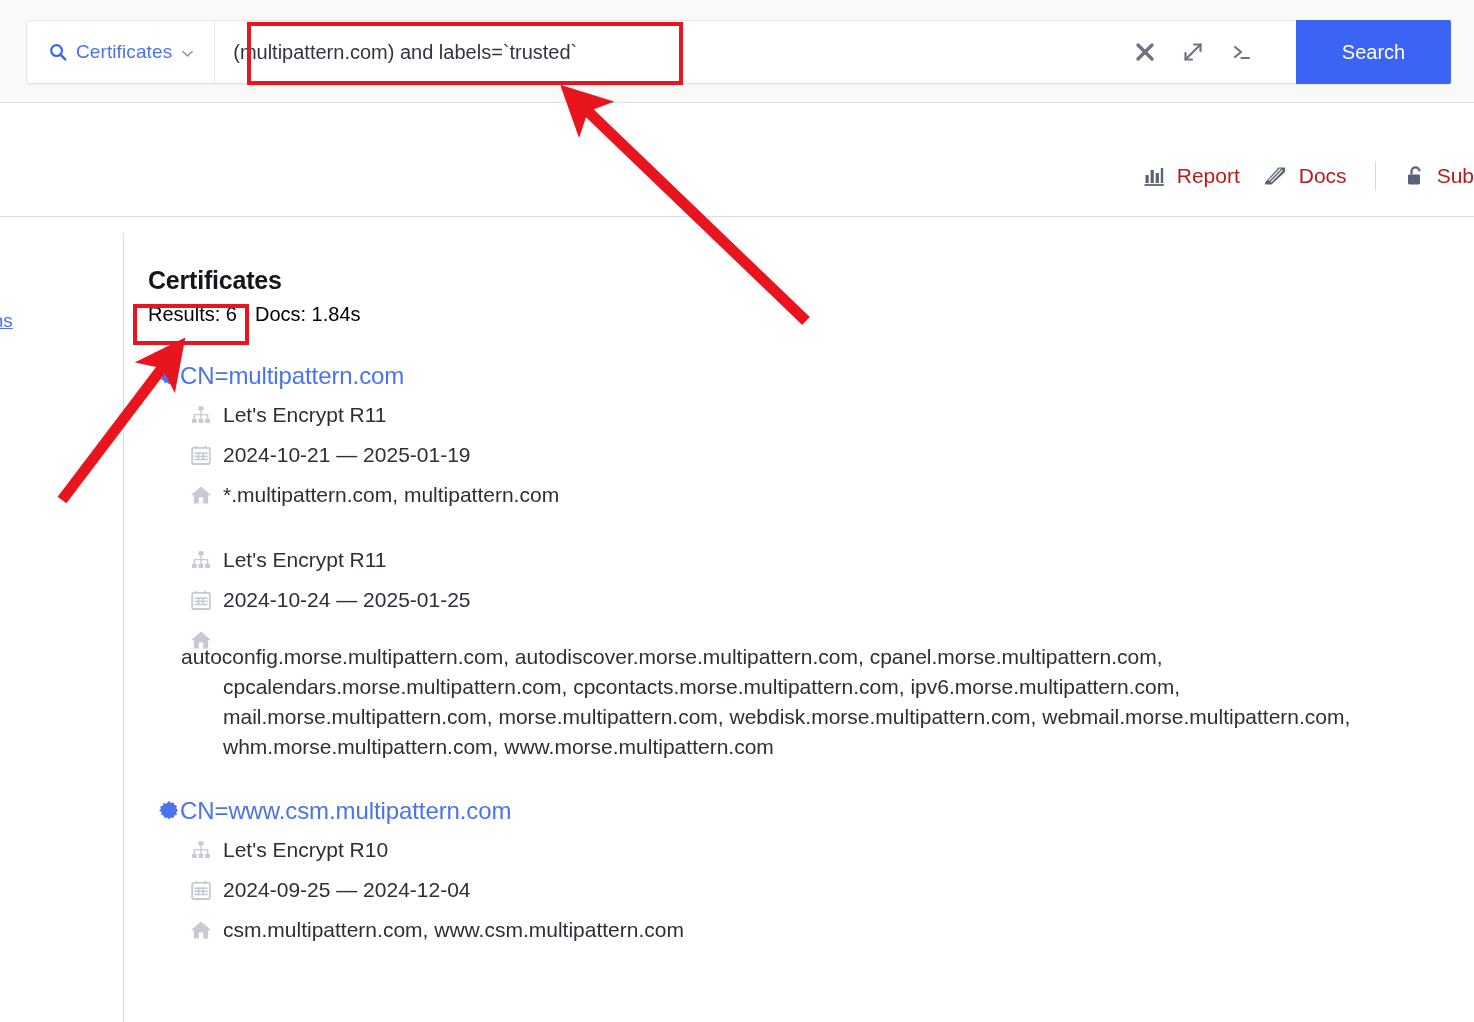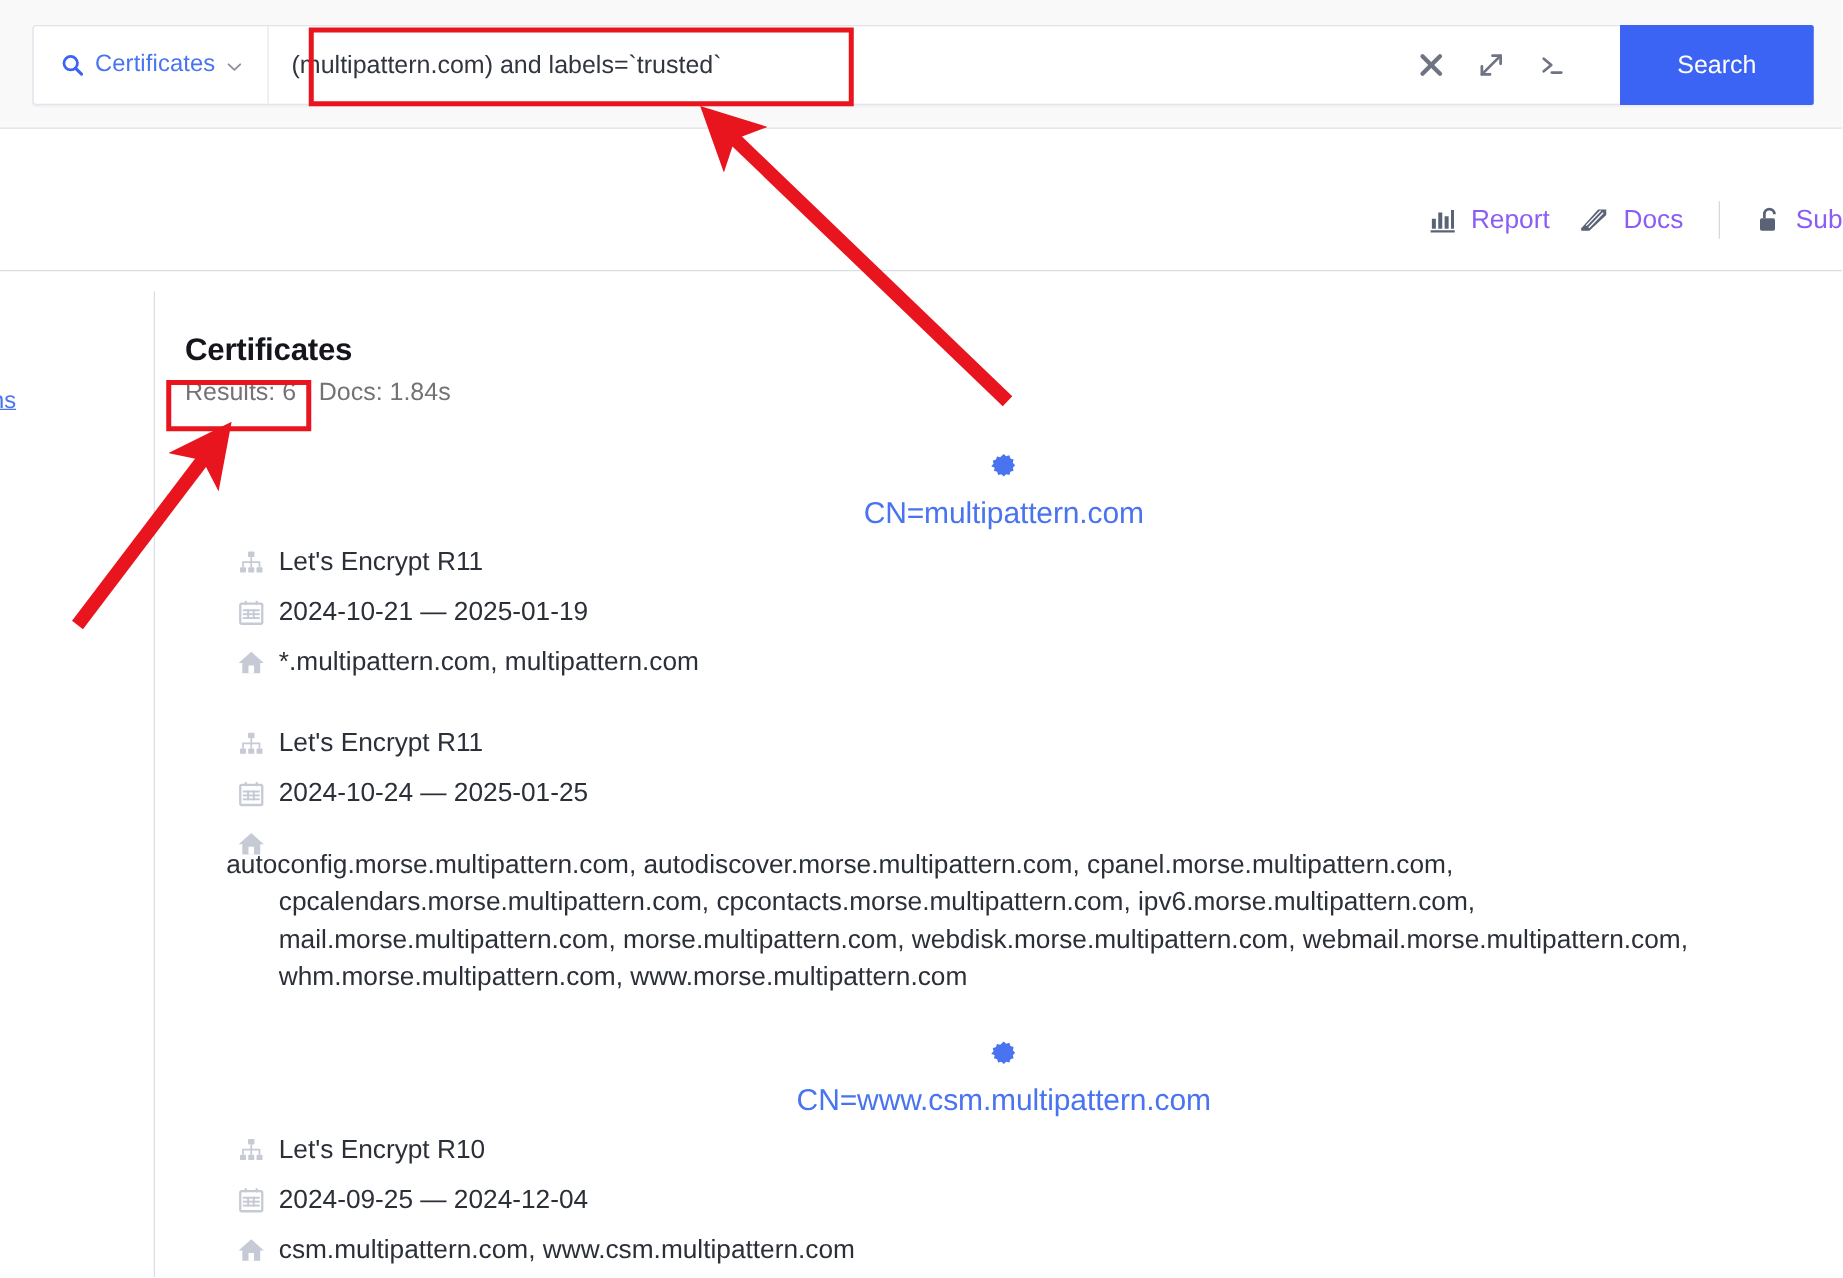--- a/index.html
+++ b/index.html
@@ -125,21 +125,21 @@
     transform: translateY(-50%);
     display: flex;
     align-items: center;
     gap: 22px;
     padding-right: 0;
   }
   .tool {
     display: flex;
     align-items: center;
     gap: 11px;
-    color: #8b5cf6;
+    color: #b91c1c;
     font-size: 21px;
     cursor: pointer;
     white-space: nowrap;
   }
   .tool svg { display: block; }
   .tool-sep {
     width: 1px;
     height: 30px;
     background: #d5d8e0;
     margin: 0 6px;
@@ -176,32 +176,30 @@
     font-size: 25px;
     font-weight: bold;
     color: #14161c;
     letter-spacing: -0.2px;
     margin: 0 0 8px 0;
   }
   .results-meta {
     display: flex;
     align-items: center;
     gap: 18px;
-    color: #737373;
+    color: #000000;
     font-size: 20px;
   }
   .result {
     margin-top: 36px;
   }
   .result-head {
     display: flex;
     align-items: center;
-    gap: 13px;
     margin-left: 10px;
-    flex-direction: column;
   }
   .seal { display: block; width: 22px; height: 22px; flex: none; }
   .result-cn {
     color: #4a73f0;
     font-size: 24px;
     text-decoration: none;
     cursor: pointer;
     letter-spacing: -0.1px;
   }
   .result-line {

